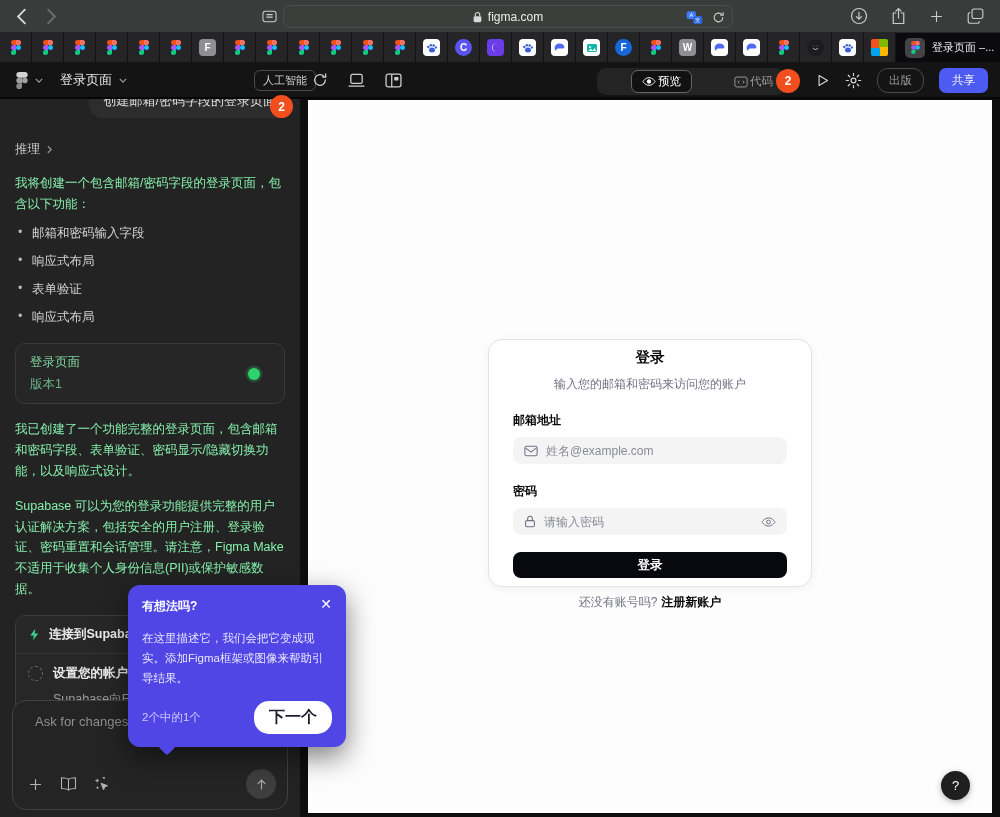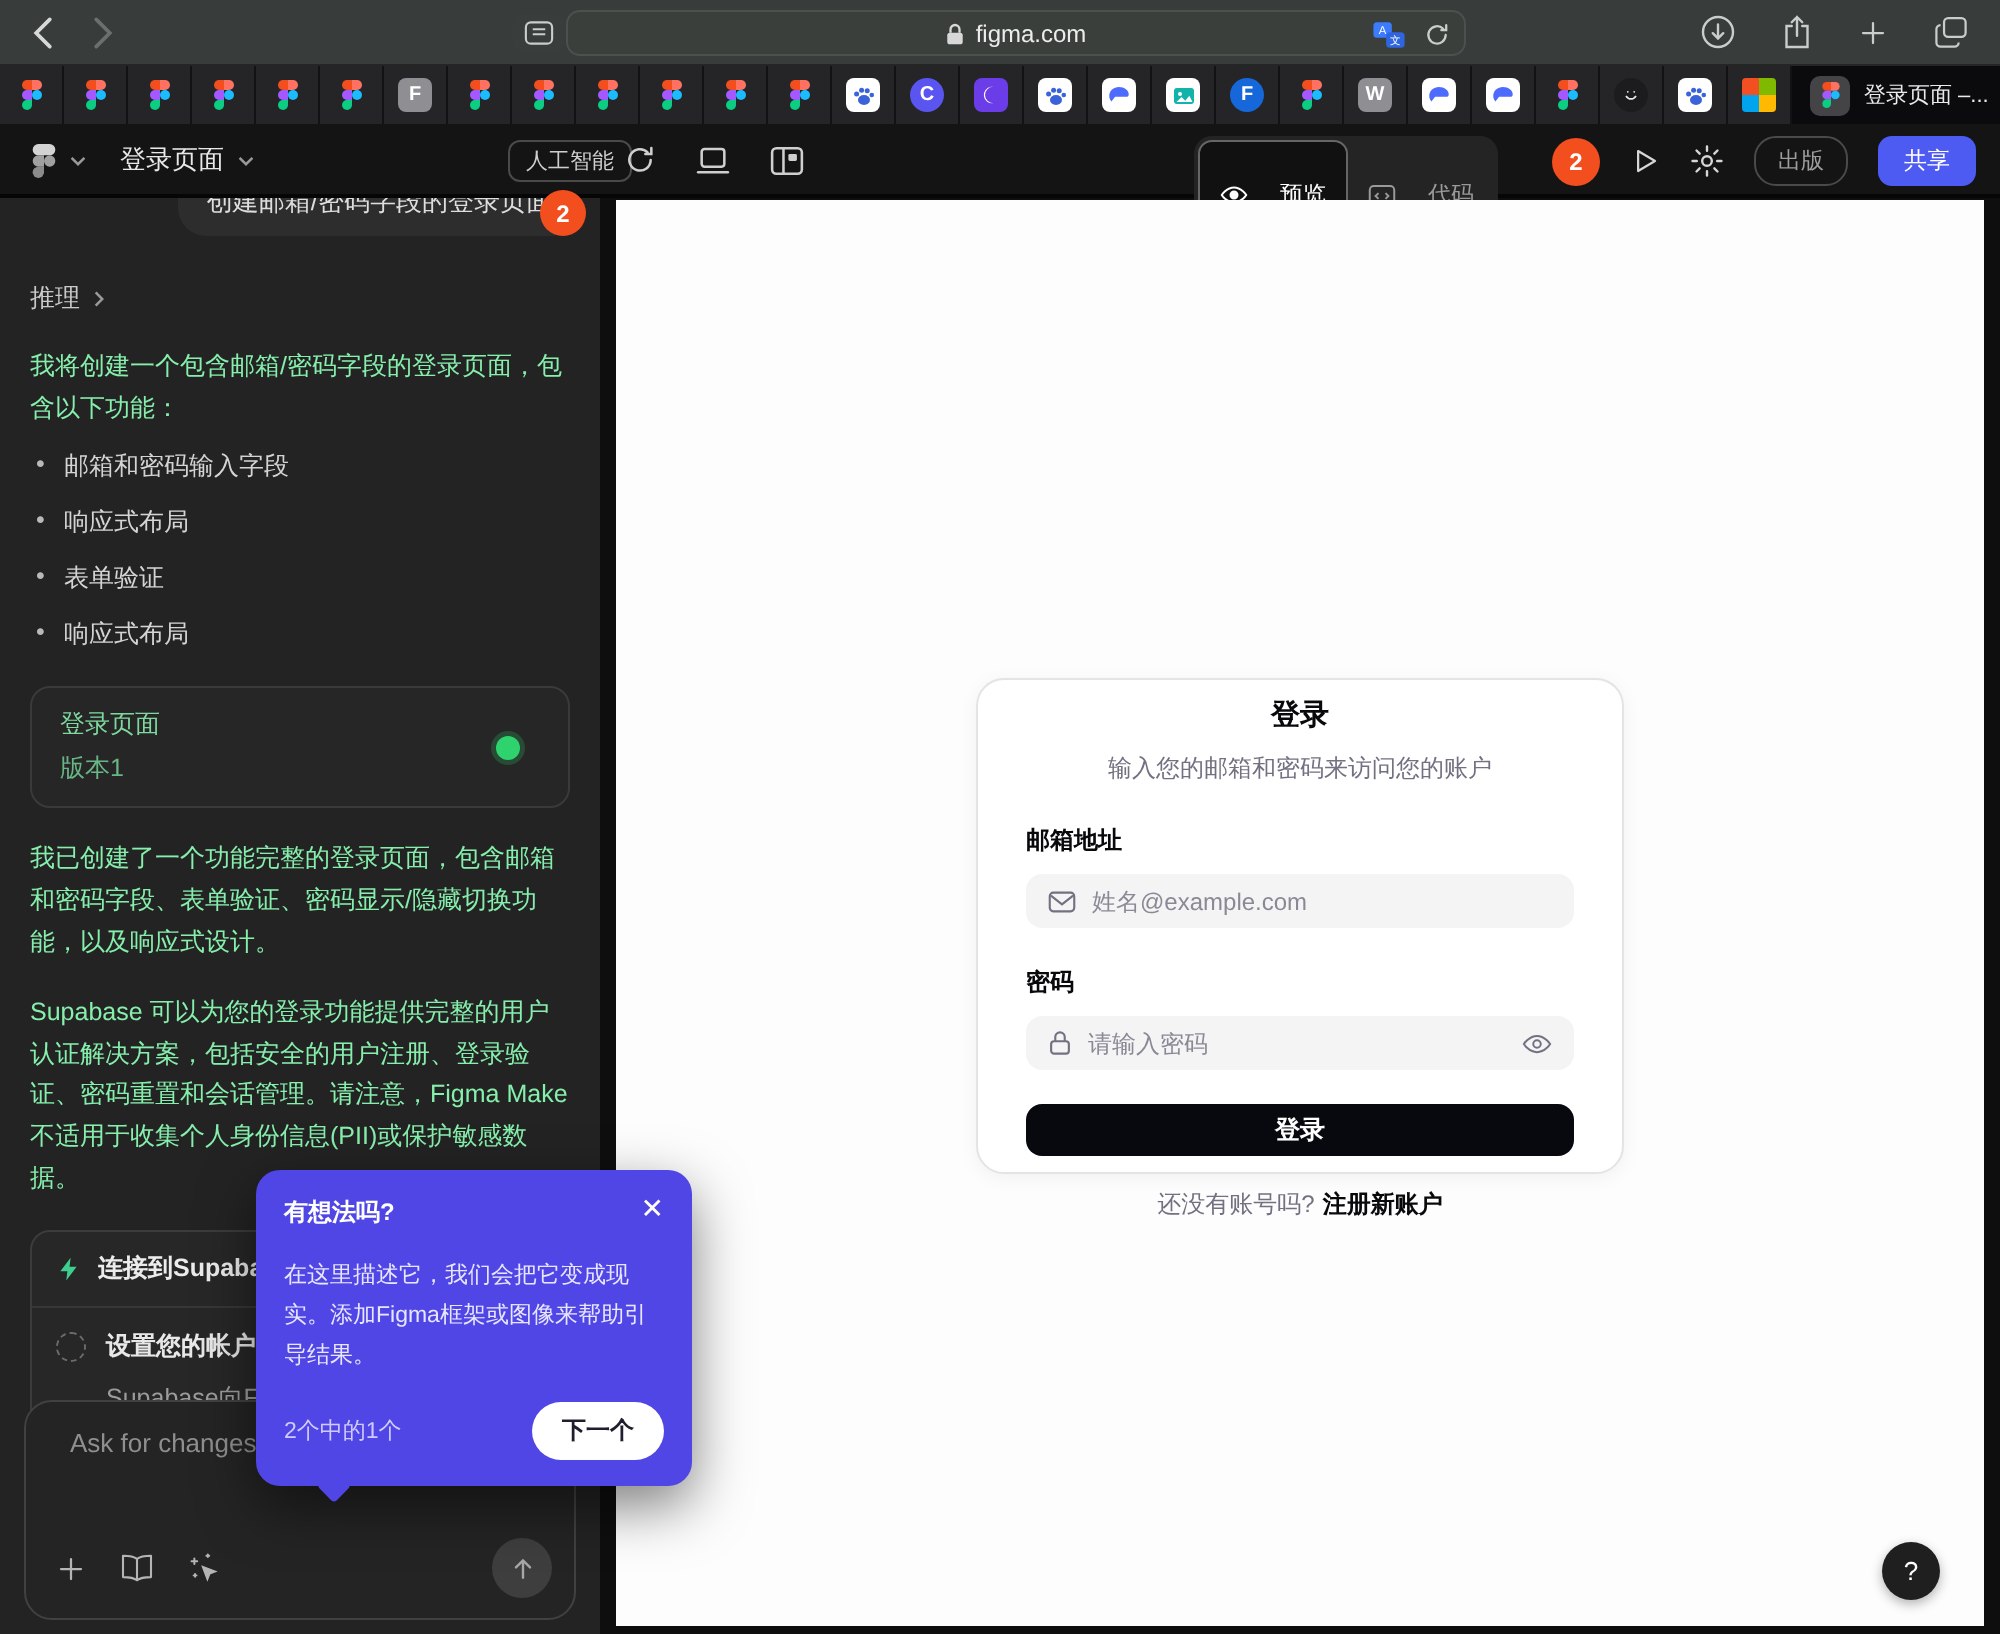--- a/index.html
+++ b/index.html
@@ -37,21 +37,21 @@
   .chip.fblue { background:#1667d9; border-radius:50%; }
   .chip.msgrid { border-radius:2px; background:conic-gradient(#7fba00 0 25%, #ffb900 0 50%, #00a4ef 0 75%, #f25022 0); }
 
   
   .ftoolbar { position:absolute; left:0; top:62px; width:1000px; height:37px; background:#141414; border-bottom:2px solid #060606; }
   .ft-left { position:absolute; left:16px; top:9px; display:flex; align-items:center; gap:7px; }
   .ft-title { color:#e8e8e8; font-size:13px; margin-left:10px; }
   .ai-chip { position:absolute; left:254px; top:8px; border:1px solid #4a4a4a; border-radius:6px; padding:2px 8px; color:#cfcfcf; font-size:11px; }
   .ft-icons { position:absolute; left:312px; top:10px; display:flex; gap:20px; align-items:center; }
   .segmented { position:absolute; left:597px; top:6px; display:flex; background:#242424; border-radius:9px; padding:2px; }
-  .seg { display:flex; align-items:center; gap:16px; padding:19px 10px; border-radius:7px; font-size:11.5px; }
+  .seg { display:flex; align-items:center; gap:2px; padding:3px 10px; border-radius:7px; font-size:11.5px;margin-left:32px; }
   .seg.active { background:#111; border:1px solid #666; color:#fff; }
   .seg.idle { color:#9a9a9a; }
   .ft-right { position:absolute; right:12px; top:6px; display:flex; align-items:center; gap:15px; }
   .orange-badge { width:24px; height:24px; border-radius:50%; background:#f24e1e; color:#fff; font-size:12px; font-weight:bold; display:flex; align-items:center; justify-content:center; }
   .btn-publish { border:1px solid #4a4a4a; border-radius:11px; padding:4px 11px; color:#9d9d9d; font-size:11.5px; background:transparent; }
   .btn-share { border:none; border-radius:7px; padding:5px 13px; color:#fff; font-size:11.5px; background:#4e5bf2; }
 
   
   .sidebar { position:absolute; left:0; top:99px; width:300px; height:718px; background:#232323; padding:0 15px; }
   .bubble-clip { position:relative; height:22px; margin:0 -15px; overflow:hidden; }
@@ -81,21 +81,21 @@
 
   
   .tooltip { position:absolute; left:128px; top:486px; width:218px; background:#4f46e5; border-radius:12px; padding:13px 14px; color:#fff; z-index:10; box-shadow:0 10px 28px rgba(0,0,0,.5); }
   .tooltip::after { content:""; position:absolute; left:33px; bottom:-6px; width:12px; height:12px; background:#4f46e5; transform:rotate(45deg); border-radius:2px; }
   .tt-head { display:flex; align-items:flex-start; justify-content:space-between;gap:40px; }
   .tt-title { font-size:12px; font-weight:bold; }
   .tt-close { color:#fff; font-size:14px; line-height:1; margin-top:-1px; }
   .tt-body { margin-top:13px; font-size:11.5px; line-height:1.75; color:#e8e6ff; }
   .tt-foot { margin-top:13px; display:flex; align-items:center; justify-content:space-between; }
   .tt-progress { font-size:11.5px; color:#cfcaff; }
-  .btn-next { background:#fff; color:#1e1e2e; border:none; border-radius:15px; padding:6px 15px; font-size:12px; font-weight:bold; }
+  .btn-next { background:#fff; color:#1e1e2e; border:none; border-radius:15px; padding:6px 15px; font-size:16px; font-weight:bold; }
 
   
   .chatbox { position:absolute; left:12px; right:12px; bottom:7px; height:110px; border:1px solid #414141; background:#242424; border-radius:14px; padding:13px 22px; }
   .chatbox textarea { width:100%; height:50px; background:transparent; border:none; outline:none; resize:none; color:#ddd; font-size:13px; font-family:"Liberation Sans", sans-serif; }
   .chatbox textarea::placeholder { color:#8f8f8f; }
   .chat-icons { position:absolute; left:15px; right:11px; bottom:10px; display:flex; align-items:center; gap:17px; }
   .send-btn { margin-left:auto; width:30px; height:30px; border-radius:50%; background:#3e3e3e; display:flex; align-items:center; justify-content:center; border:none; }
 
   
   .canvas { position:absolute; left:308px; top:100px; width:684px; height:713px; background:#fdfdfd; }

